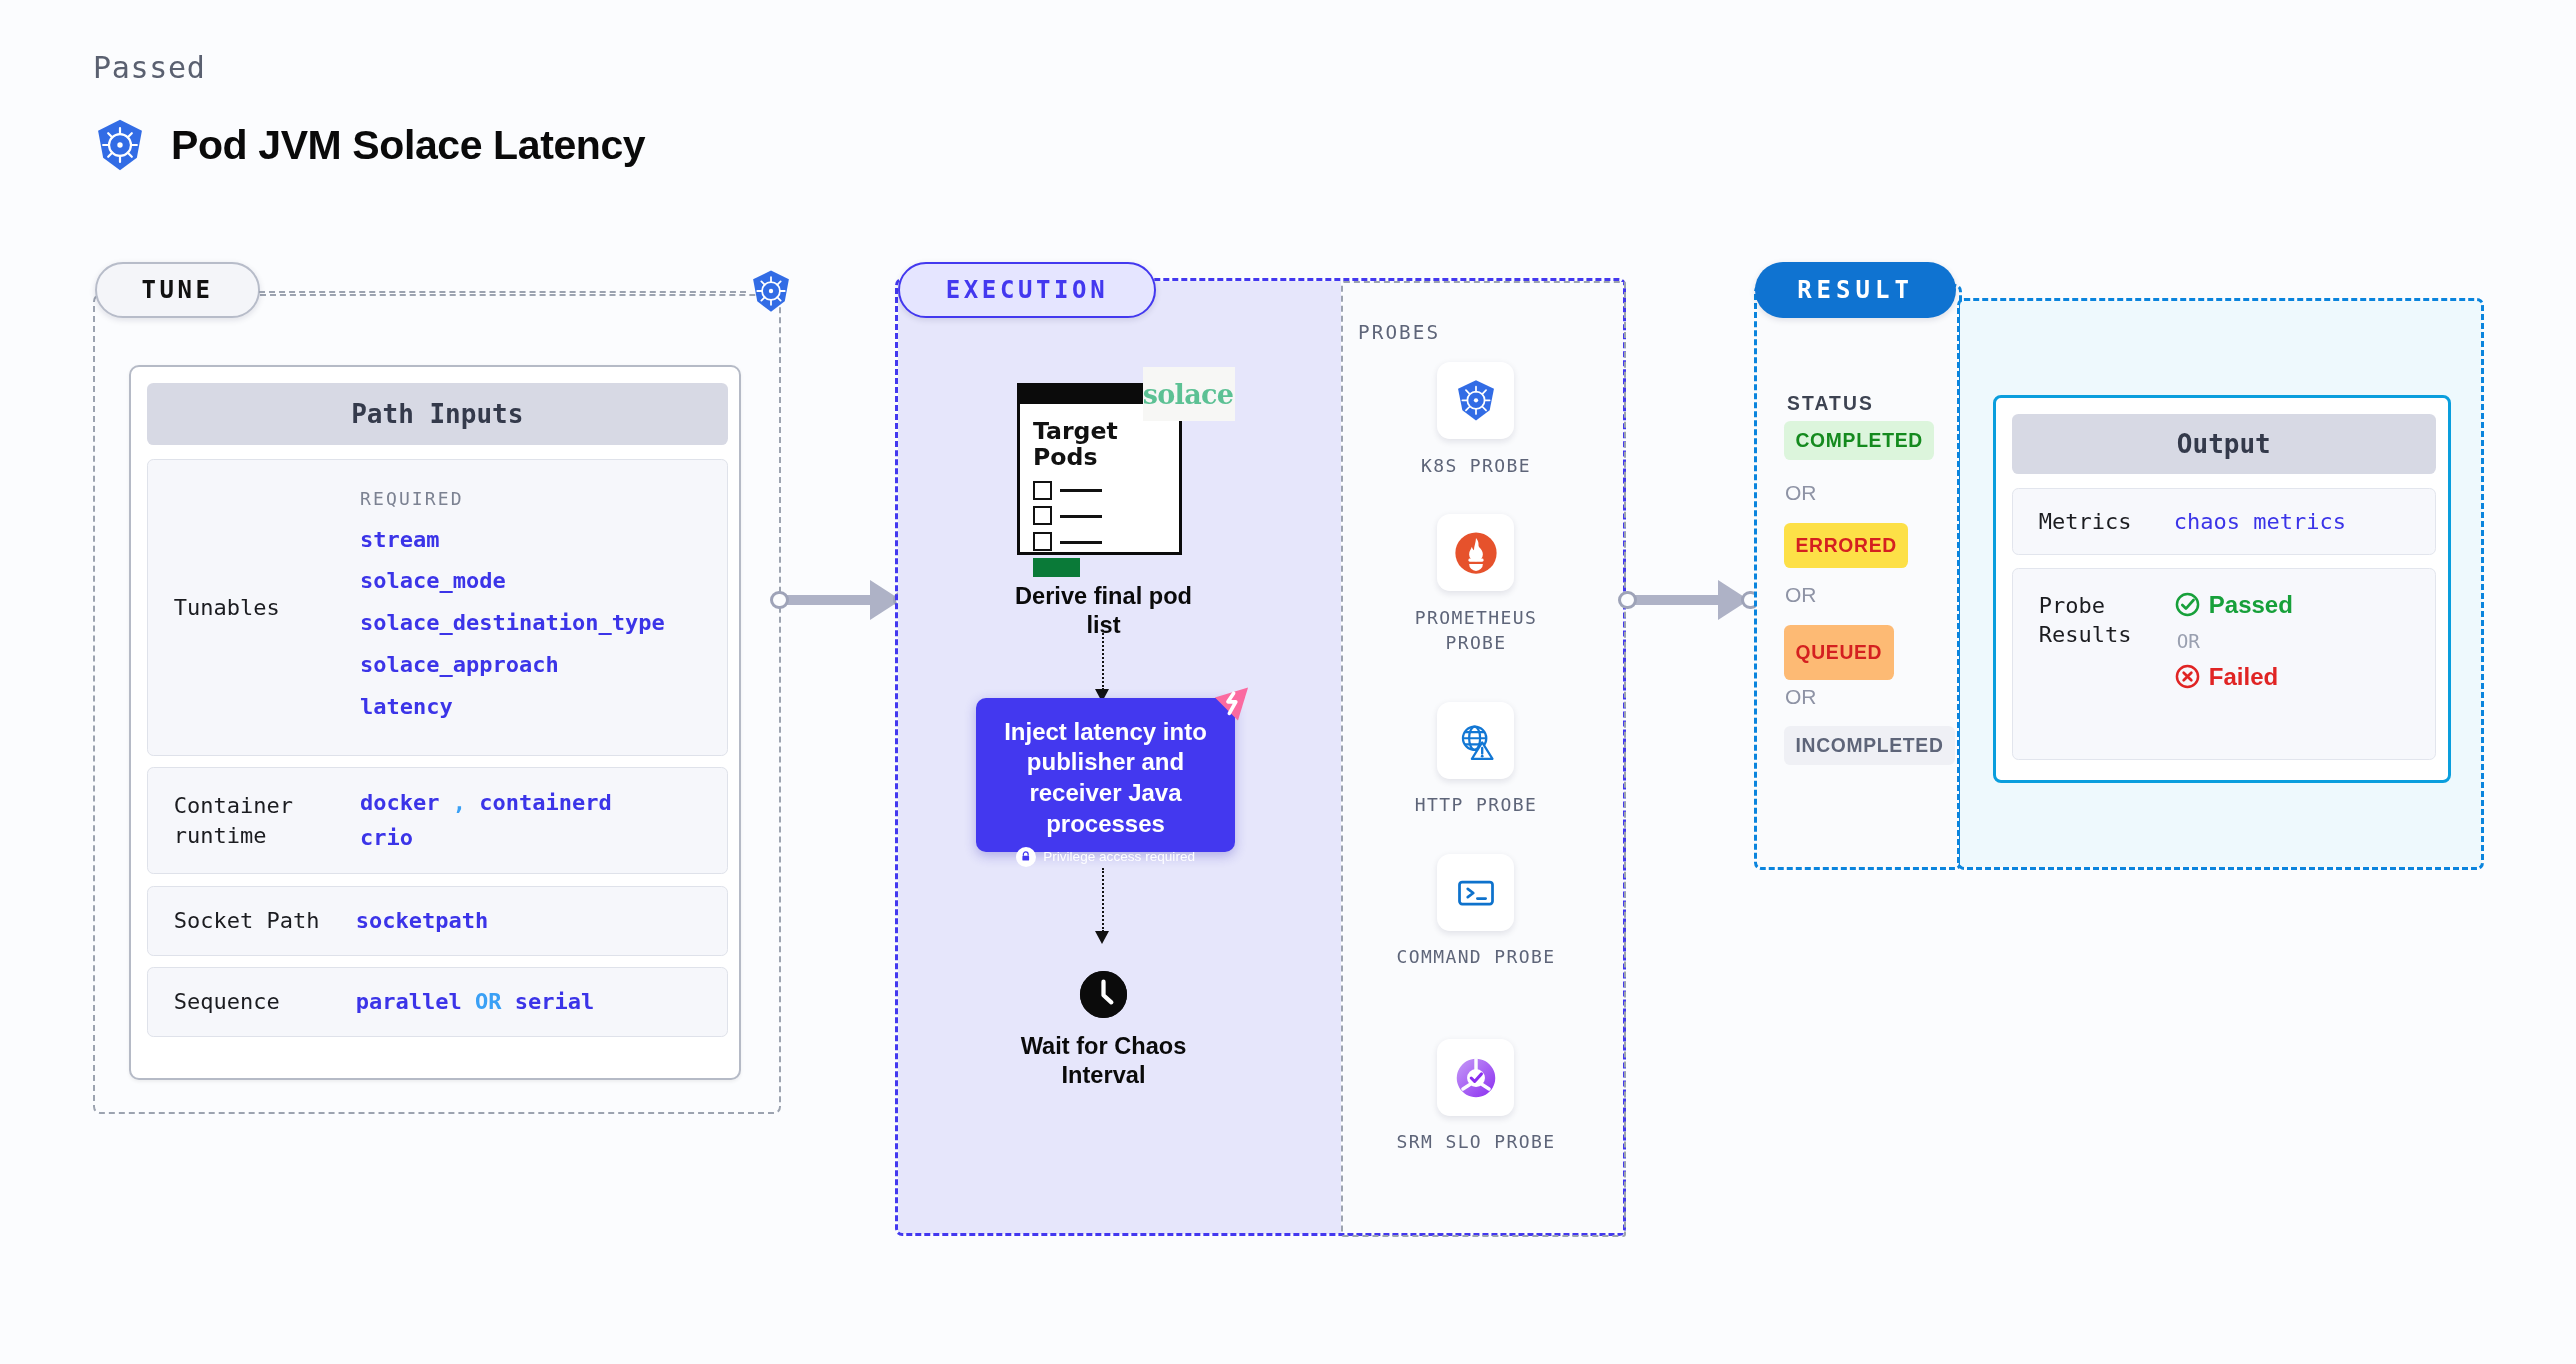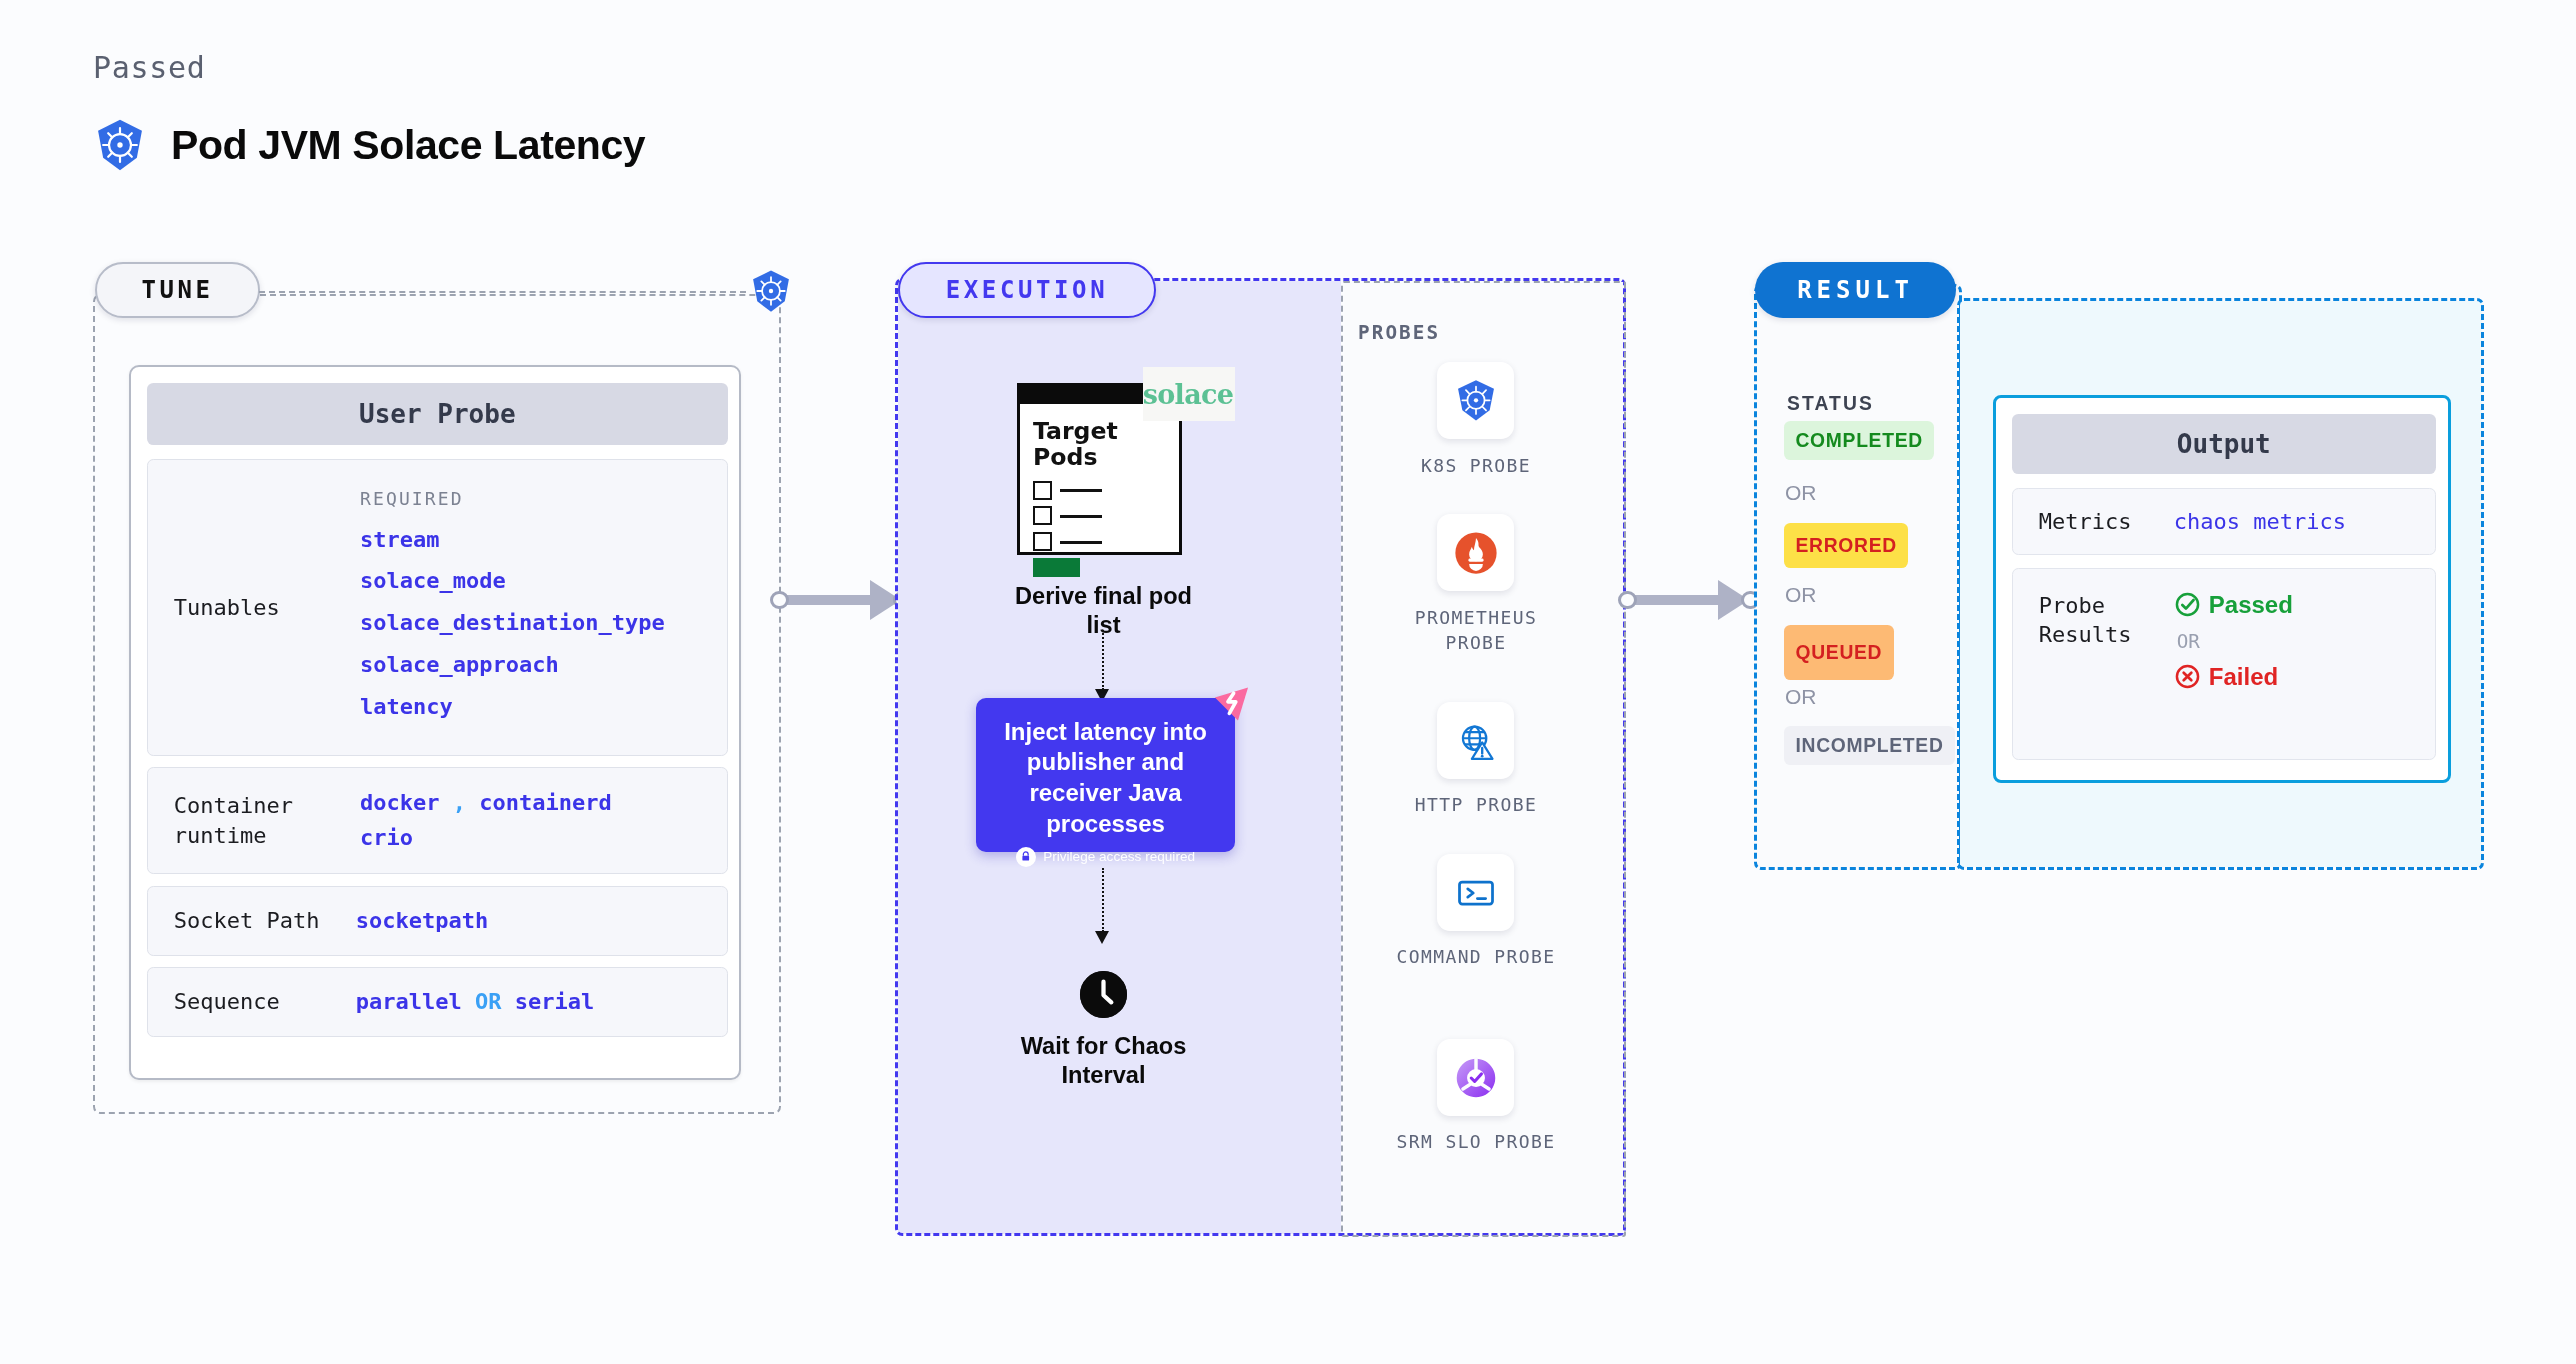--- a/index.html
+++ b/index.html
@@ -161,21 +161,21 @@
     border-left:7.9px solid transparent;border-right:7.9px solid transparent;
     border-top:13px solid #111;
   }
   .clock { position:absolute; width:47px;height:47px;border-radius:50%;background:#0b0b0b; }
 
   
   .probes-bg { position:absolute; background:#fafbfd; }
   .sect-label {
     position:absolute;
     font-family:"DejaVu Sans Mono", monospace;
-    font-size:19.3px; color:#5e6579; letter-spacing:2.1px;font-weight:bold;
+    font-size:19.3px; color:#5e6579; letter-spacing:2.1px;
   }
   .probe-tile {
     position:absolute; width:77px;height:77px;
     background:#fff;border-radius:13px;
     box-shadow: 0 2.1px 6.4px rgba(20,20,60,.10);
     display:flex;align-items:center;justify-content:center;
   }
   .probe-name {
     position:absolute; text-align:center;
     font-family:"DejaVu Sans Mono", monospace;
@@ -264,21 +264,21 @@
       <g fill="none" stroke="#fff" stroke-width="2.6" stroke-linecap="round">
         <circle cx="32" cy="32" r="13"></circle>
         <circle cx="32" cy="32" r="3.2" fill="#fff" stroke="none"></circle>
         <path d="M32 19v-7M32 45v7M19 32h-7M45 32h7M23 23l-5-5M41 41l5 5M41 23l5-5M23 41l-5 5"></path>
       </g>
     </svg>
   </span>
 
   <div class="tune-card" style="left:129px; top:365px; width:612px; height:715px;">
 
-    <div class="ui-header" style="position:absolute;left:15.8px;top:15.8px;width:581px;height:62px;">User Probe</div>
+    <div class="ui-header" style="position:absolute;left:15.8px;top:15.8px;width:581px;height:62px;">Path Inputs</div>
 
     <div class="row-box" style="position:absolute;left:15.8px;top:92px;width:581px;height:297px;">
       <div class="row-label" style="width:208px;padding-left:26px;">Tunables</div>
       <div style="flex:1;padding-left:4.3px;">
         <div class="req-label" style="margin-bottom:10px;">REQUIRED</div>
         <div class="row-vals">stream</div>
         <div class="row-vals">solace_mode</div>
         <div class="row-vals">solace_destination_type</div>
         <div class="row-vals">solace_approach</div>
         <div class="row-vals">latency</div>

